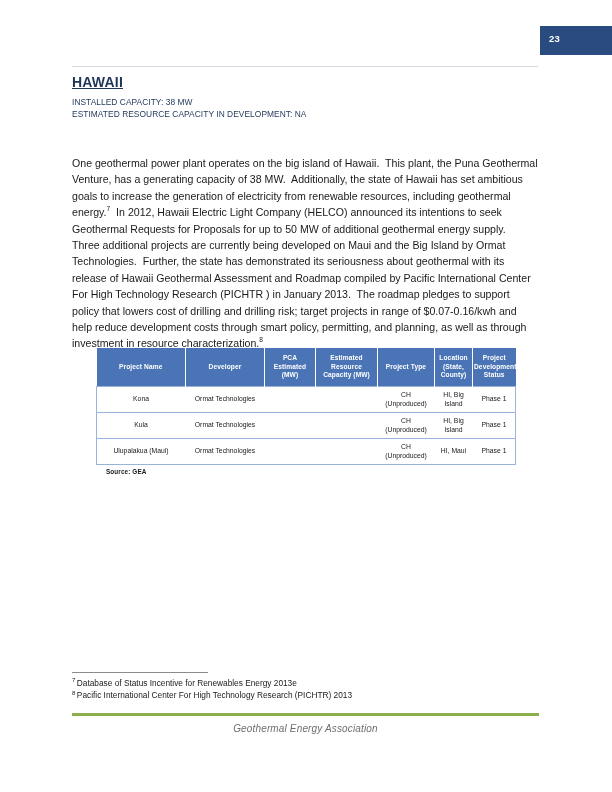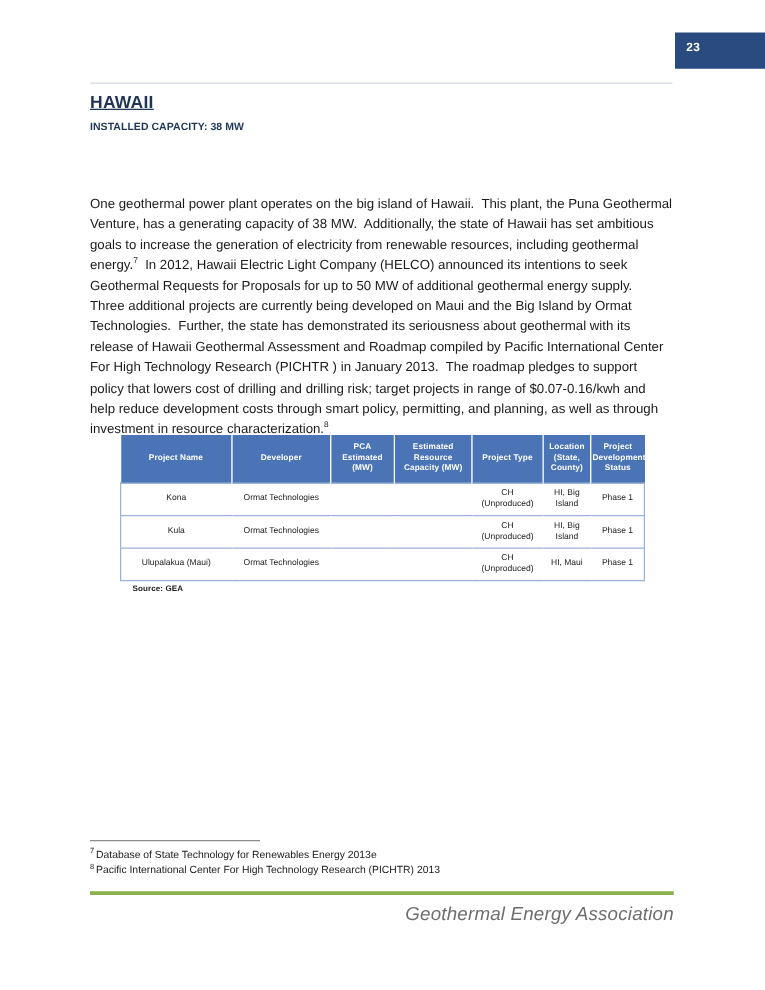--- a/index.html
+++ b/index.html
@@ -60,21 +60,21 @@
     letter-spacing: 0.2px;
     text-decoration: underline;
     display: inline-block;
     margin-bottom: 5px;
   }
   .state-stats {
     margin-top: 2px;
   }
   .state-stat-line {
     font-size: 8.4px;
-    font-weight: bold;
+    font-weight: normal;
     color: #1f3558;
     line-height: 11.6px;
     letter-spacing: 0.05px;
     white-space: nowrap;
   }
 
   
   .body-text {
     position: absolute;
     top: 155px;
@@ -180,41 +180,42 @@
     left: 72px;
     width: 467px;
     height: 3px;
     background: #8cb14b;
   }
   .footer-text {
     position: absolute;
     top: 723px;
     left: 72px;
     width: 467px;
-    text-align: right;
-    font-size: 15px;
+    text-align: center;
+    font-size: 10px;
     font-style: italic;
     color: #6e6e6e;
     letter-spacing: 0.15px;
   }
 </style>
 </head>
 <body>
 
 <div class="page">
 
   <div class="page-number-box">
     <span class="page-number-text">23</span>
   </div>
 
   <div class="state-block">
     <div class="state-rule"></div>
     <div class="state-title">HAWAII</div>
     <div class="state-stats">
       <div class="state-stat-line">INSTALLED CAPACITY: 38 MW</div>
+      <div class="state-stat-line">ESTIMATED RESOURCE CAPACITY IN DEVELOPMENT: NA</div>
     </div>
   </div>
 
   <div class="body-text">One geothermal power plant operates on the big island of Hawaii.&nbsp; This plant, the Puna Geothermal Venture, has a generating capacity of 38 MW.&nbsp; Additionally, the state of Hawaii has set ambitious goals to increase the generation of electricity from renewable resources, including geothermal energy.<sup>7</sup>&nbsp; In 2012, Hawaii Electric Light Company (HELCO) announced its intentions to seek Geothermal Requests for Proposals for up to 50 MW of additional geothermal energy supply.&nbsp; Three additional projects are currently being developed on Maui and the Big Island by Ormat Technologies.&nbsp; Further, the state has demonstrated its seriousness about geothermal with its release of Hawaii Geothermal Assessment and Roadmap compiled by Pacific International Center For High Technology Research (PICHTR ) in January 2013.&nbsp; The roadmap pledges to support policy that lowers cost of drilling and drilling risk; target projects in range of $0.07-0.16/kwh and help reduce development costs through smart policy, permitting, and planning, as well as through investment in resource characterization.<sup>8</sup></div>
 
   <div class="table-wrap">
     <table class="projects">
       <colgroup>
         <col style="width:89px">
         <col style="width:79px">
@@ -264,21 +265,21 @@
           <td class="cell-outer-right">Phase 1</td>
         </tr>
       </tbody>
     </table>
     <div class="source-note">Source: GEA</div>
   </div>
 
   <div class="footnotes">
     <div class="footnote-rule"></div>
     <div class="footnote-line">
-      <sup>7</sup><span>Database of State Technology  for Renewables Energy 2013e</span>
+      <sup>7</sup><span>Database of Status Incentive  for Renewables Energy 2013e</span>
     </div>
     <div class="footnote-line">
       <sup>8</sup><span>Pacific International Center For High Technology Research (PICHTR) 2013</span>
     </div>
   </div>
 
   <div class="footer-rule"></div>
   <div class="footer-text">Geothermal Energy Association</div>
 
 </div>

